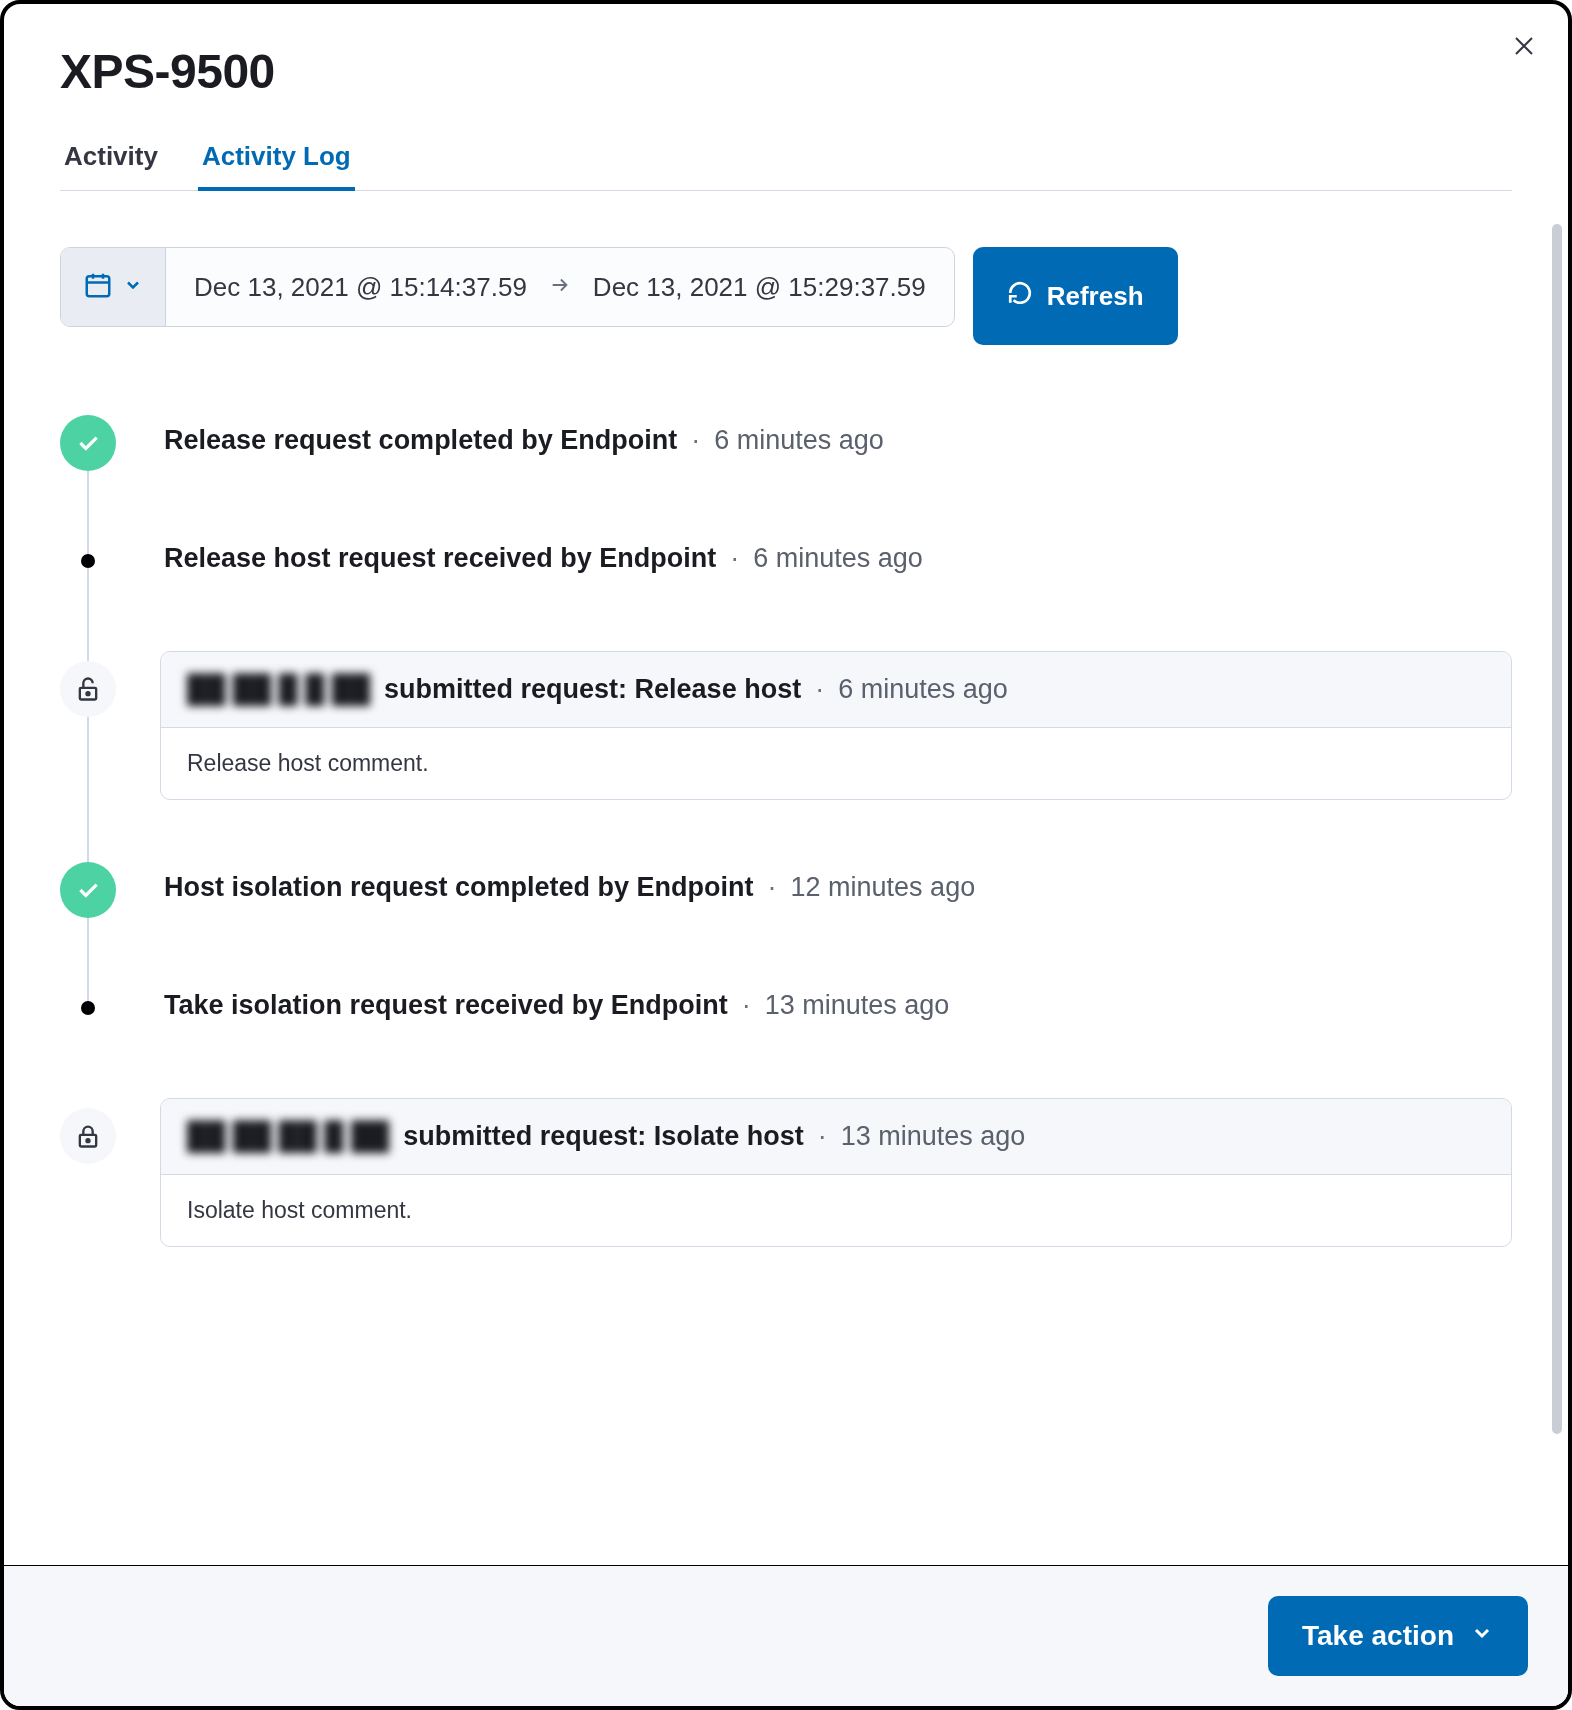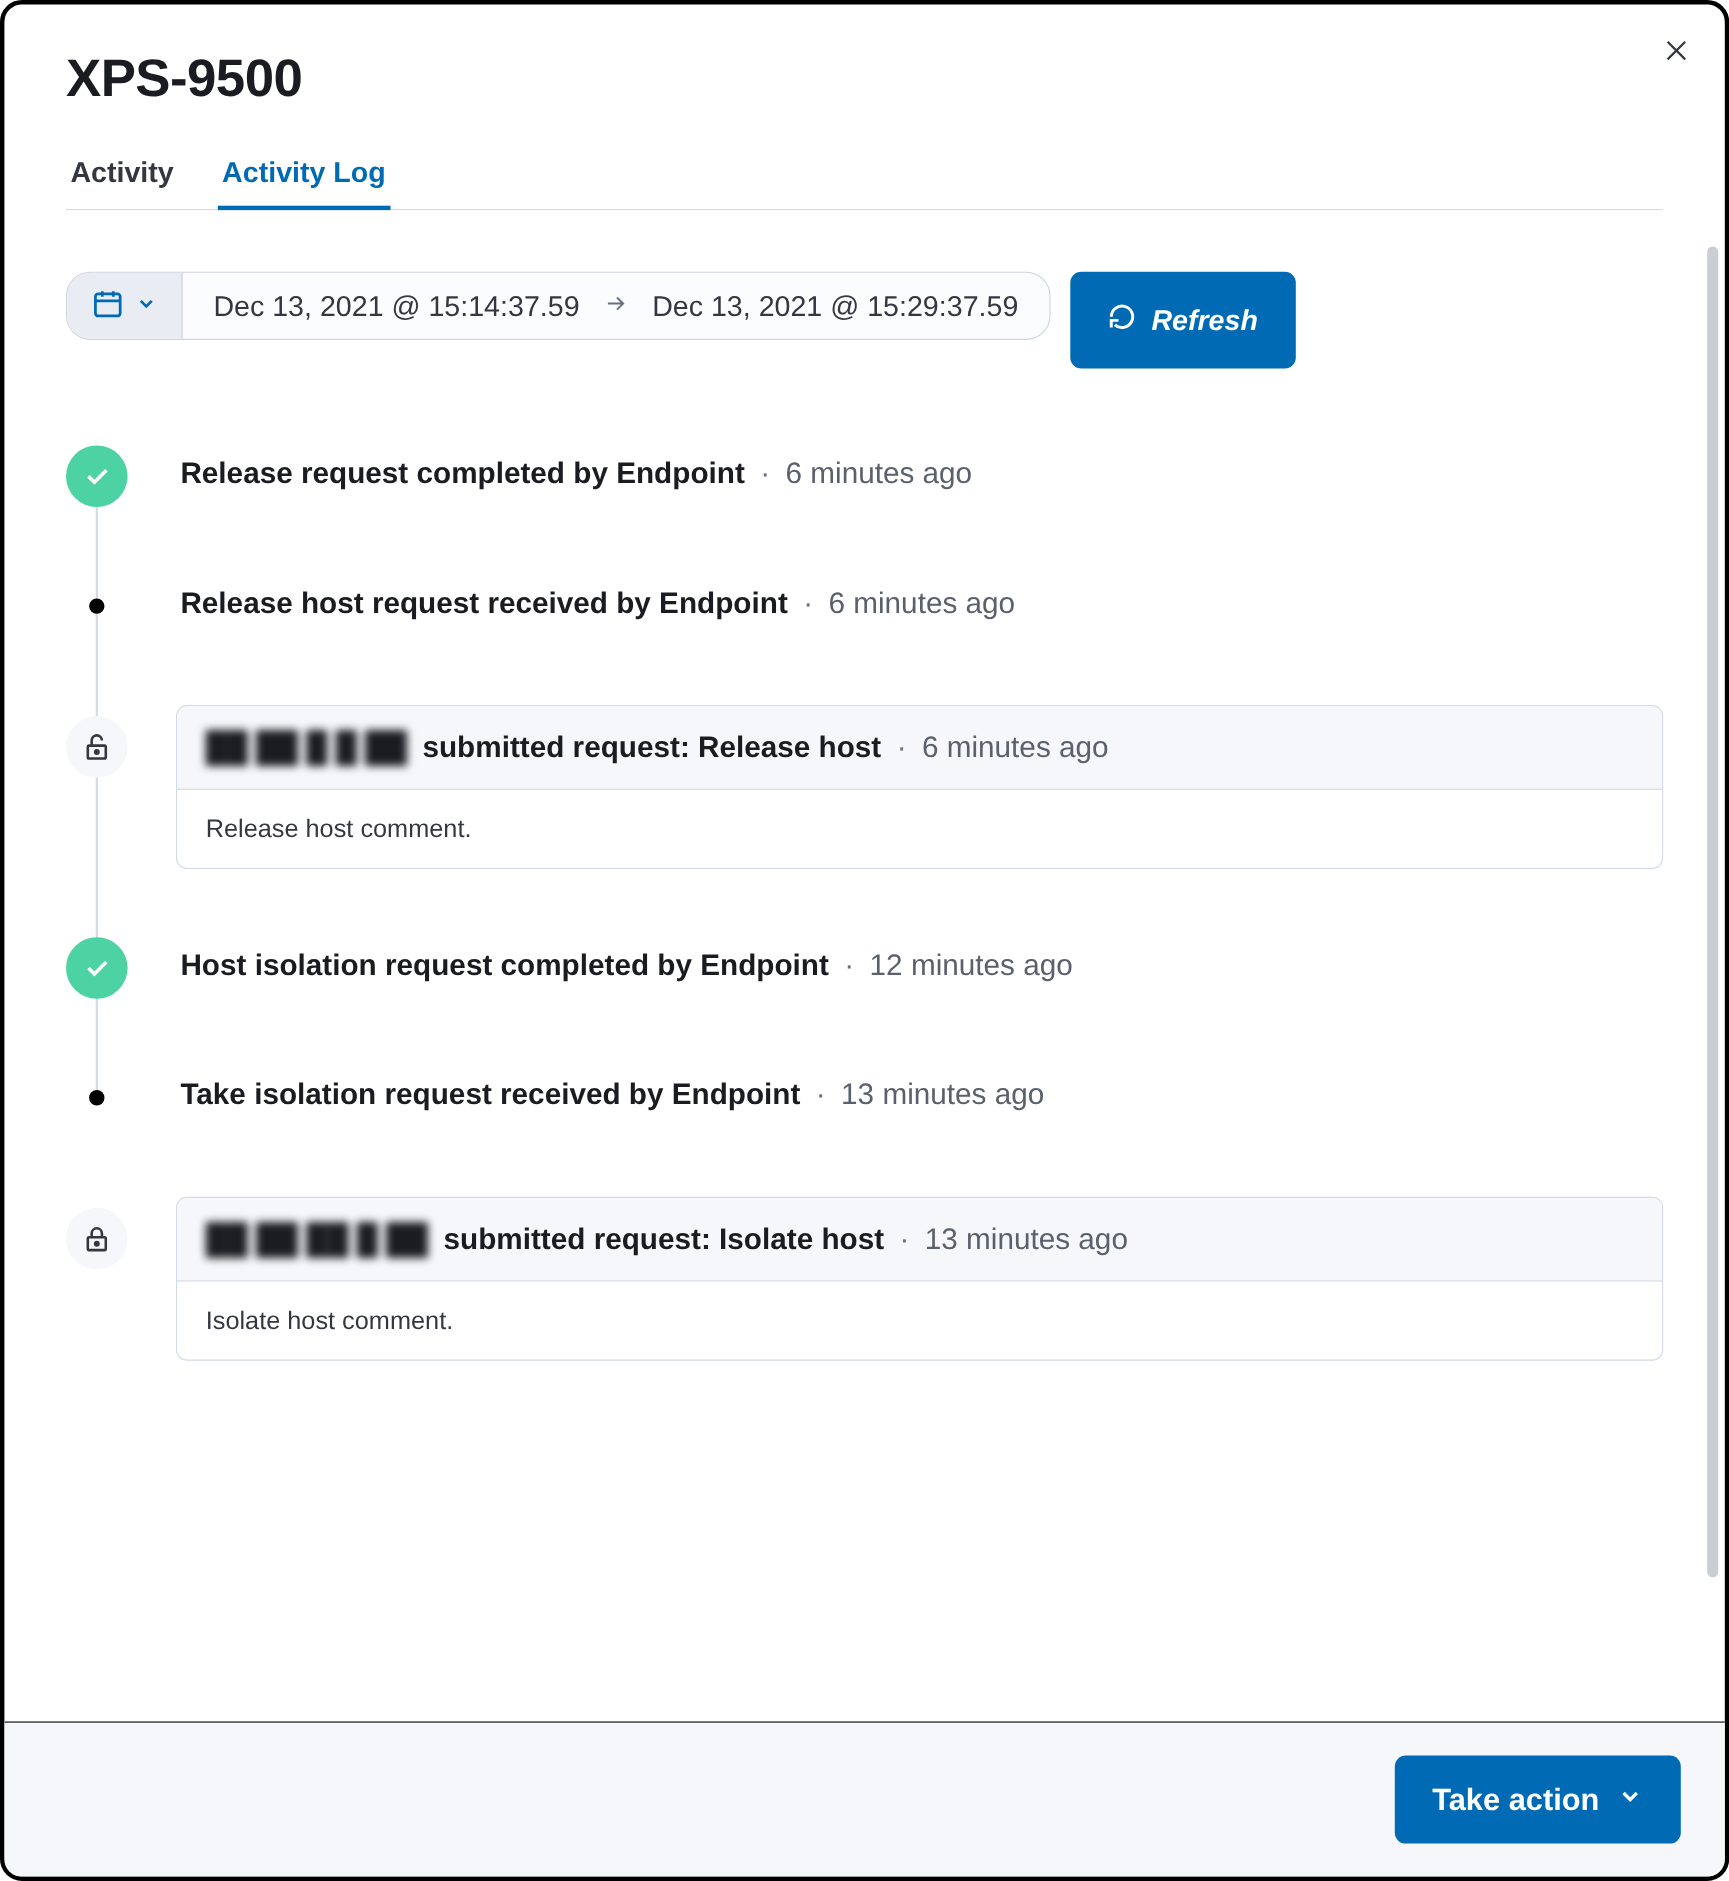--- a/index.html
+++ b/index.html
@@ -76,23 +76,23 @@
   }
   .controls {
     display: flex;
     gap: 18px;
     align-items: stretch;
   }
   .datepicker {
     display: flex;
     align-items: center;
     border: 1px solid #ced4de;
-    border-radius: 22px;
+    border-radius: 10px;
     overflow: hidden;
-    height: 62px;
+    height: 80px;
     background: #fbfcfd;
   }
   .datepicker-btn {
     display: flex;
     align-items: center;
     gap: 10px;
     padding: 0 22px;
     height: 100%;
     background: #e9edf3;
     border-right: 1px solid #ced4de;
@@ -114,23 +114,22 @@
     display: flex;
     align-items: center;
     gap: 14px;
     background: #006bb4;
     color: #fff;
     border: none;
     border-radius: 10px;
     font-size: 26px;
     font-weight: 600;
     padding: 0 34px;
-    height: 88px;
+    height: 98px;
     cursor: pointer;
-    font-style: italic;
   }
   .refresh-btn svg { width: 26px; height: 26px; }
   .timeline {
     margin-top: 70px;
     position: relative;
   }
   .timeline-line {
     position: absolute;
     left: 27px;
     top: 30px;

